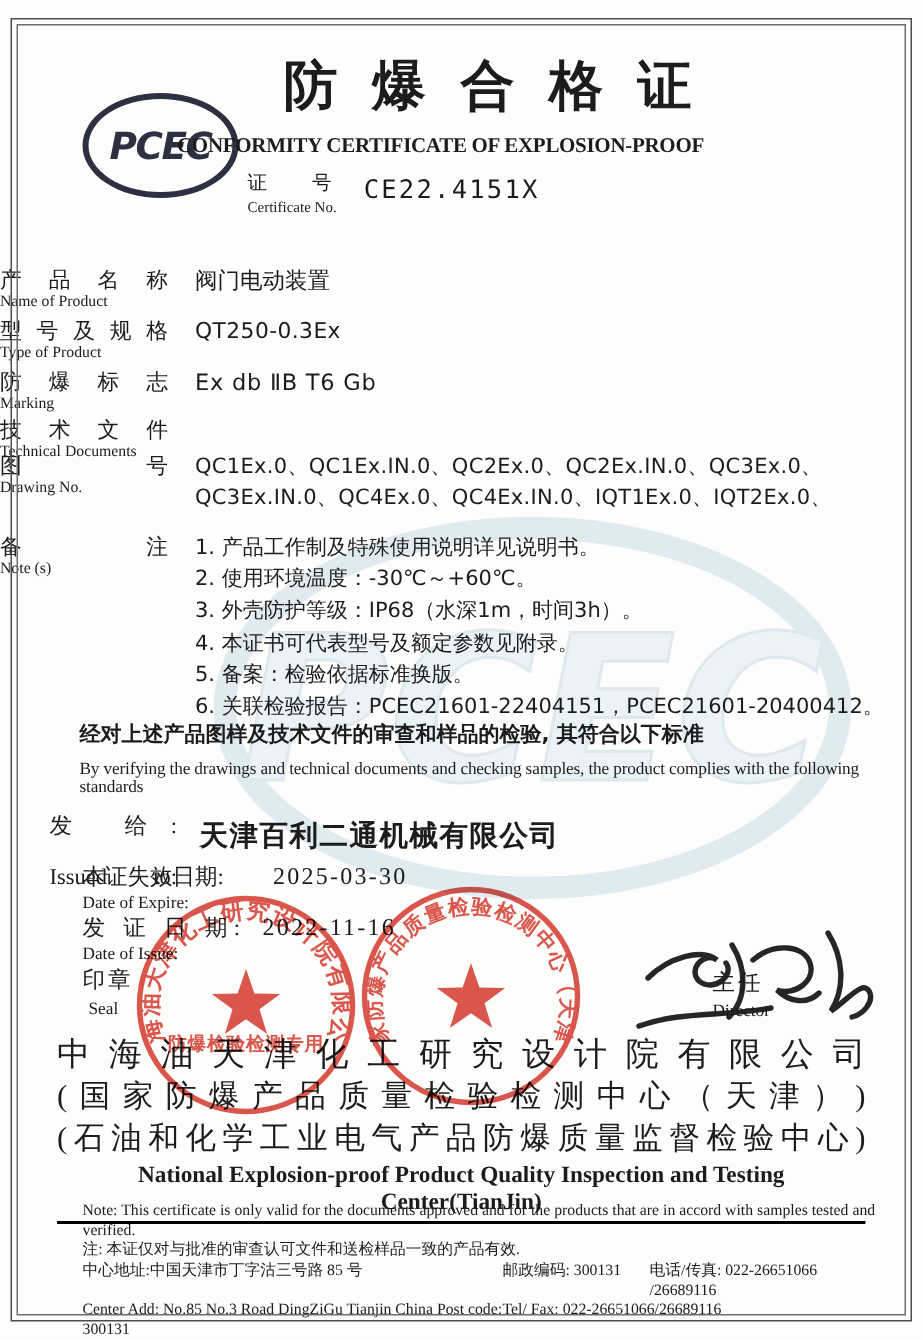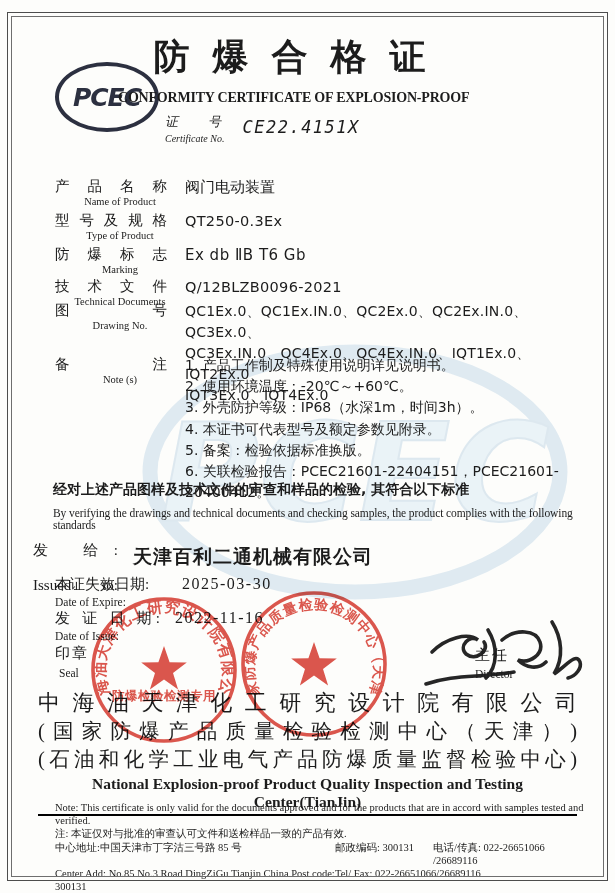--- a/index.html
+++ b/index.html
@@ -18,33 +18,33 @@
   .mono { font-family:"DejaVu Sans Mono","Liberation Mono",monospace; }
 
   
   .watermark { left:135px; top:335px; z-index:0; opacity:0.55; }
 
   
   .logo { left:55px; top:62px; width:96px; height:62px; border:4px solid #2c3040;
     border-radius:50%; display:flex; align-items:center; justify-content:center; z-index:1; }
   .logo span { font-family:"DejaVu Sans","Liberation Sans",sans-serif;
     font-weight:bold; font-style:italic; font-size:25px; color:#2c3040; letter-spacing:-1px; }
-  .header-text { left:118px; top:33px; right:150px; text-align:center; z-index:1; }
+  .header-text { left:118px; top:33px; right:150px; text-align:right; z-index:1; }
   .title { font-size:36px; font-weight:bold; letter-spacing:4px; word-spacing:6px; white-space:nowrap; }
   .subtitle { font-size:14px; font-weight:bold; margin-top:8px; letter-spacing:-0.2px; white-space:nowrap; }
-  .certno { left:165px; top:113px; display:flex; gap:18px; z-index:1;font-style:italic; }
+  .certno { left:165px; top:113px; display:flex; gap:18px; z-index:1; }
   .certno .lab-zh { font-size:13px; width:56px; text-align:justify; text-align-last:justify; }
   .certno .lab-en { font-size:10px; margin-top:2px; white-space:nowrap; }
   .certno .val { font-size:17px; letter-spacing:1.5px; margin-top:4px; }
 
   
-  .row { left:0; right:14px; padding-left:55px; display:flex; z-index:1; }
+  .row { left:0; right:14px; display:flex; z-index:1; }
   .lab { width:130px; flex:0 0 130px; }
   .lab .zh { font-size:14.5px; width:112px; text-align:justify; text-align-last:justify; }
-  .lab .en { font-size:10.5px; margin-top:0px; white-space:nowrap;text-align:center; }
+  .lab .en { font-size:10.5px; margin-top:0px; white-space:nowrap; }
   .val { flex:1; }
   .v-cn { font-size:15px; padding-top:1px; }
   .v-code { font-size:14.5px; padding-top:2px; letter-spacing:0.3px; }
   .v-mark { font-size:15px; font-weight:normal; padding-top:1px; letter-spacing:0.5px; }
   .lines div { font-size:14px; line-height:21px; letter-spacing:0.2px; }
   .notes div { font-size:14px; line-height:21.2px; }
 
   
   .stmt { left:0; right:14px; padding-left:53px; z-index:1; }
   .stmt .zh { font-size:14px; font-weight:600; font-family:"DejaVu Sans","Liberation Sans",sans-serif; }
@@ -140,43 +140,41 @@
       <div class="en">Marking</div>
     </div>
     <div class="val v-mark sans">Ex db ⅡB T6 Gb</div>
   </div>
 
   <div class="abs row" style="top:277px">
     <div class="lab">
       <div class="zh">技术文件</div>
       <div class="en">Technical Documents</div>
     </div>
-    <div class="val v-code sans">Q/12BLZB0096-2021</div>
   </div>
 
   <div class="abs row" style="top:301px">
     <div class="lab">
       <div class="zh">图号</div>
       <div class="en">Drawing No.</div>
     </div>
     <div class="val lines sans">
       <div>QC1Ex.0、QC1Ex.IN.0、QC2Ex.0、QC2Ex.IN.0、QC3Ex.0、</div>
       <div>QC3Ex.IN.0、QC4Ex.0、QC4Ex.IN.0、IQT1Ex.0、IQT2Ex.0、</div>
-      <div>IQT3Ex.0、IQT4Ex.0</div>
     </div>
   </div>
 
   <div class="abs row" style="top:355px">
     <div class="lab">
       <div class="zh">备注</div>
       <div class="en">Note (s)</div>
     </div>
     <div class="val notes sans">
       <div>1. 产品工作制及特殊使用说明详见说明书。</div>
-      <div>2. 使用环境温度：-20℃～+60℃。</div>
+      <div>2. 使用环境温度：-30℃～+60℃。</div>
       <div>3. 外壳防护等级：IP68（水深1m，时间3h）。</div>
       <div>4. 本证书可代表型号及额定参数见附录。</div>
       <div>5. 备案：检验依据标准换版。</div>
       <div>6. 关联检验报告：PCEC21601-22404151，PCEC21601-20400412。</div>
     </div>
   </div>
 
   <div class="abs stmt" style="top:481px">
     <div class="zh">经对上述产品图样及技术文件的审查和样品的检验, 其符合以下标准</div>
     <div class="en">By verifying the drawings and technical documents and checking samples, the product complies with the following standards</div>

